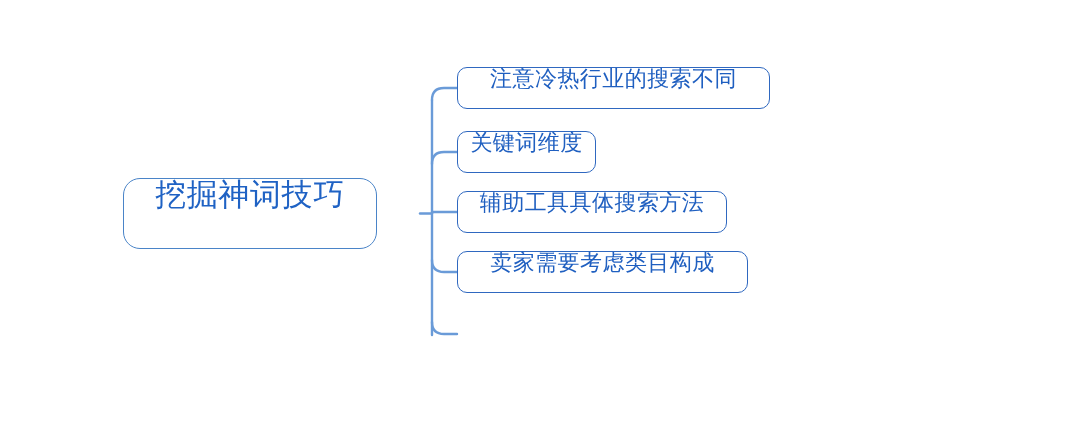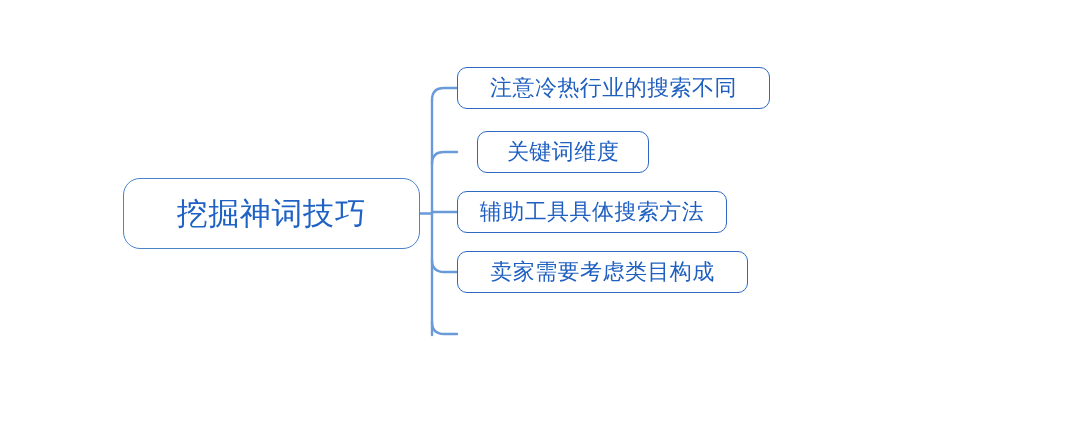--- a/index.html
+++ b/index.html
@@ -24,56 +24,55 @@
     left: 0;
     top: 0;
     width: 1080px;
     height: 426px;
     pointer-events: none;
   }
   .node {
     position: absolute;
     box-sizing: border-box;
     display: flex;
-    align-items: center;
     justify-content: center;
     background: #ffffff;
     border-style: solid;
     border-width: 1.6px;
     white-space: nowrap;
   }
   .node-label {
     display: block;
     letter-spacing: 0.02em;
     line-height: 1;
   }
   #node-root {
     left: 123px;
     top: 178px;
-    width: 297px;
+    width: 254px;
     height: 71px;
     border-radius: 17px;
     border-color: #4a84c8;
     border-width: 1.7px;
   }
   #node-root .node-label {
     font-size: 31px;
     color: #1f62c4;
   }
   .node-child {
     border-radius: 10px;
     border-color: #2f68c0;
     height: 42px;
   }
   .node-child .node-label {
     font-size: 22px;
     color: #1f5fc0;
   }
   #node-child-0 { left: 457px; top: 67px;  width: 313px; }
-  #node-child-1 { left: 477px; top: 131px; width: 172px; }
+  #node-child-1 { left: 457px; top: 131px; width: 139px; }
   #node-child-2 { left: 457px; top: 191px; width: 270px; }
   #node-child-3 { left: 457px; top: 251px; width: 291px; }
   #node-child-4 { left: 457px; top: 312px; width: 440px; }
 </style>
 </head>
 <body>
 
 <div id="mindmap-canvas">
 
   <svg id="connector-layer" viewBox="0 0 1080 426" width="1080" height="426" xmlns="http://www.w3.org/2000/svg">

